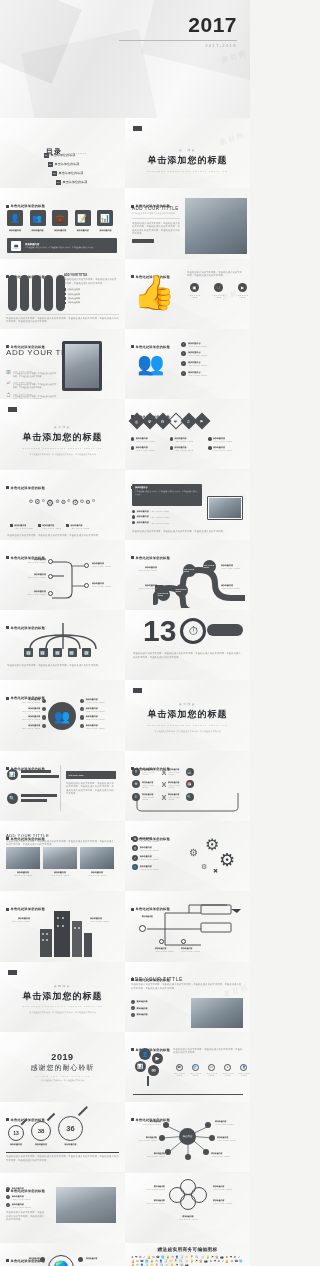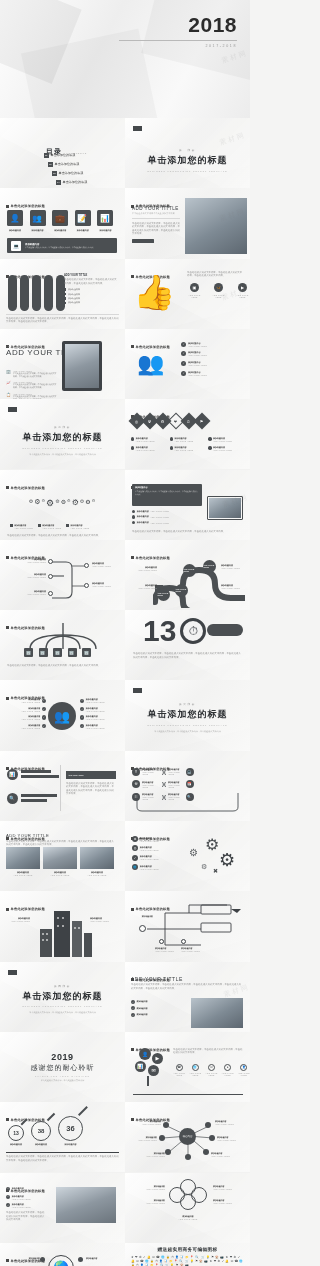--- a/index.html
+++ b/index.html
@@ -71,21 +71,21 @@
 </head>
 <body>
 
 <div class="page">
 
   <div class="cover">
     <div class="cover-poly" style="left:-20px;top:-10px;width:90px;height:80px;transform:rotate(22deg);"></div>
     <div class="cover-poly" style="left:30px;top:40px;width:120px;height:100px;transform:rotate(-12deg);opacity:.03;"></div>
     <div class="cover-poly" style="left:150px;top:-20px;width:130px;height:90px;transform:rotate(14deg);opacity:.035;"></div>
     <div class="cover-inner">
-      <div class="cover-year">2018</div>
+      <div class="cover-year">2017</div>
       <div class="cover-rule"></div>
       <div class="cover-sub">2017-2018</div>
     </div>
     <div class="wm" style="right:2px;top:52px;">素材网</div>
   </div>
 
   <div class="slide" style="left:0;top:118px;">
     <div style="position:absolute;left:46px;top:22px;">
       <span style="font-size:7px;font-weight:bold;color:#33373a;letter-spacing:1px;">目录</span>
       <span style="font-size:2.2px;color:#aaa;letter-spacing:.8px;margin-left:2px;">CONTENTS</span>

